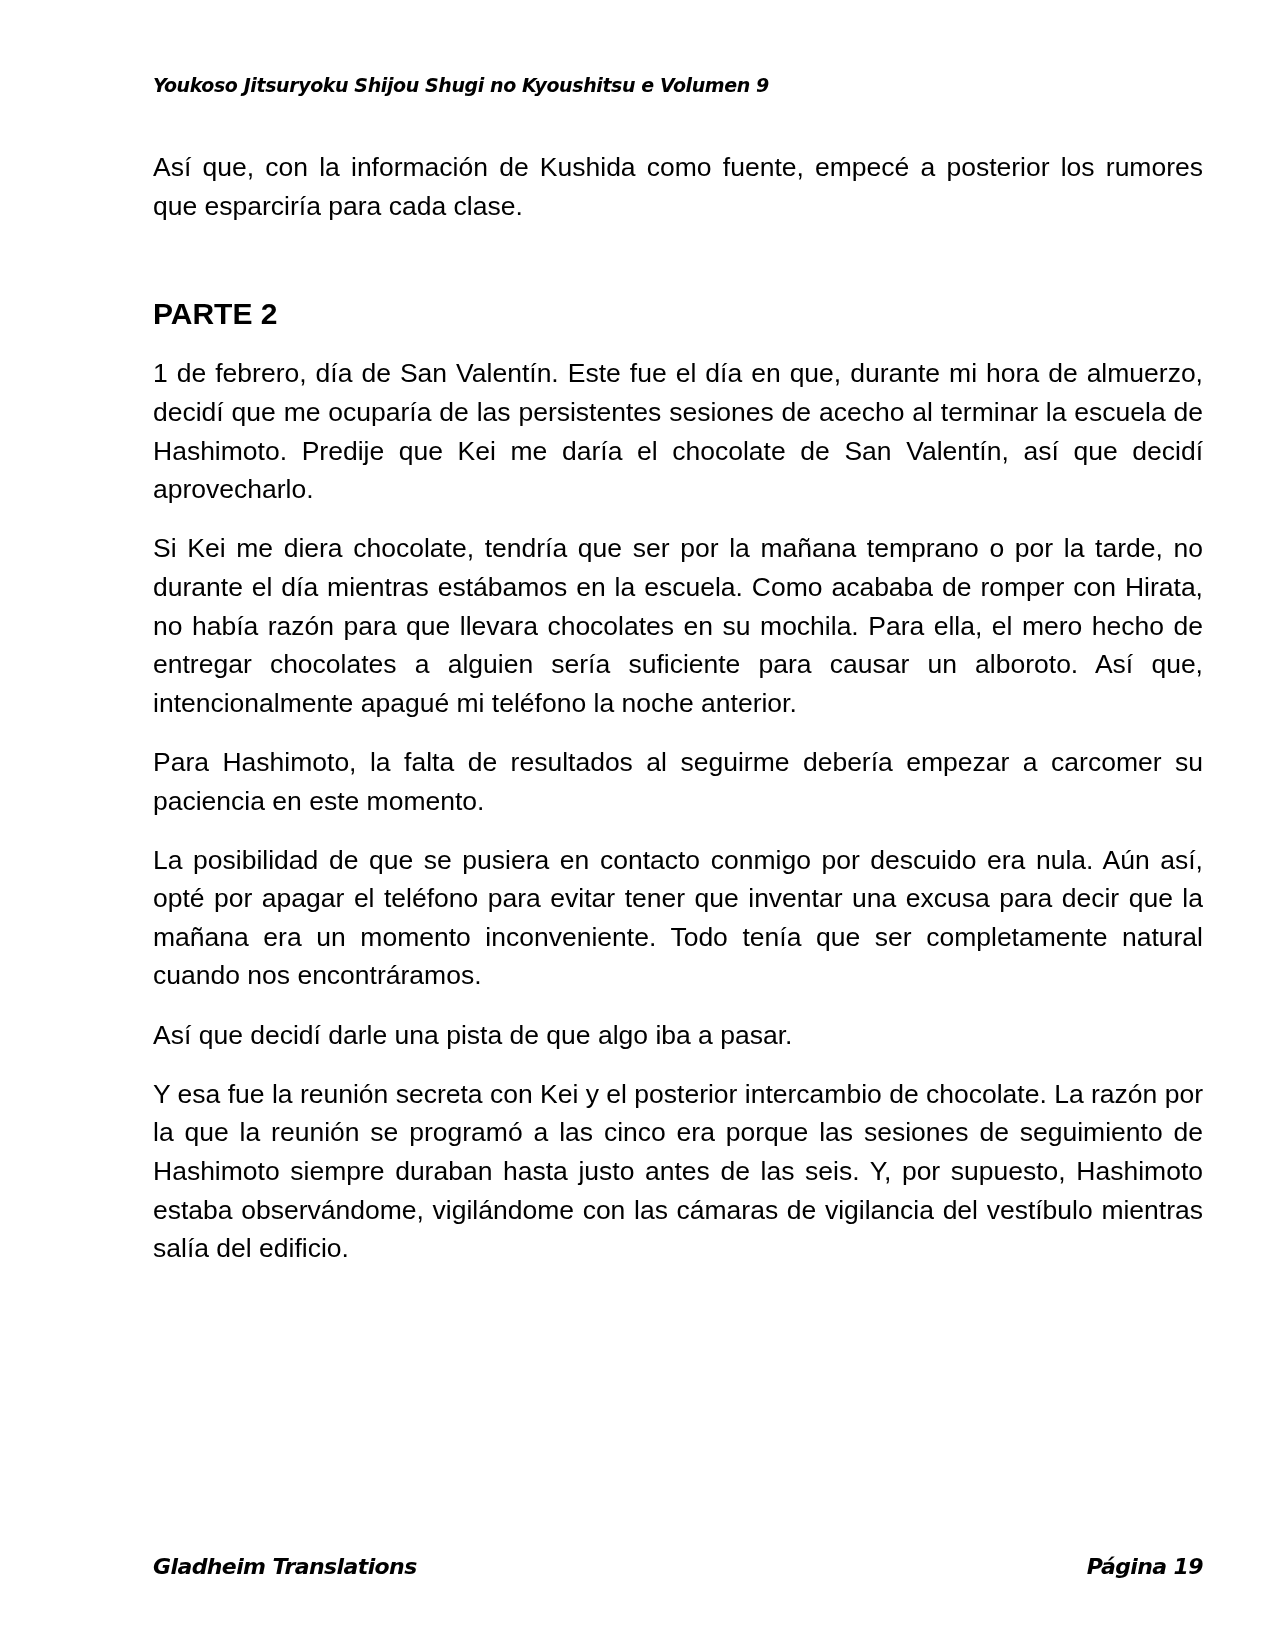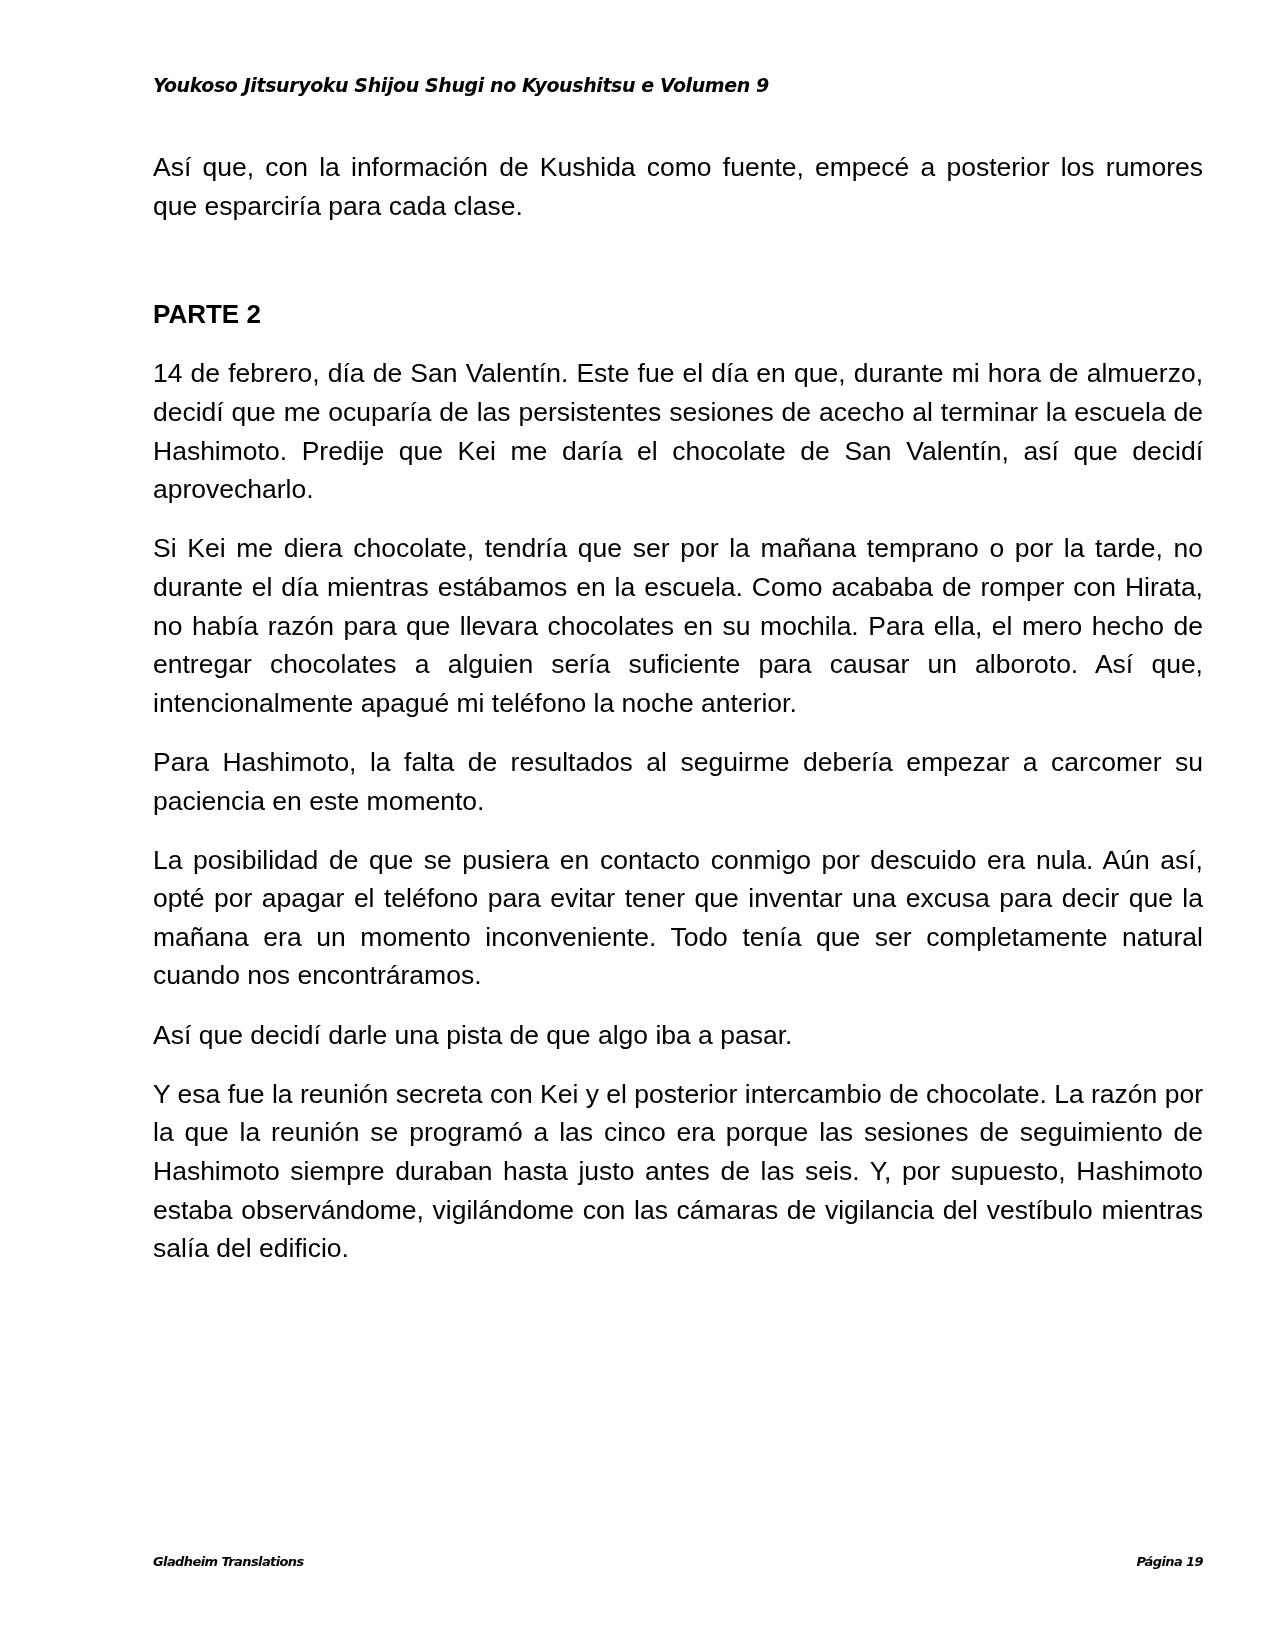--- a/index.html
+++ b/index.html
@@ -9,42 +9,42 @@
       position: absolute; left: 113px; top: 74px;
       font-family: "DejaVu Sans", sans-serif; font-weight: bold; font-style: italic;
       font-size: 19px; letter-spacing: -0.4px; white-space: nowrap;
     }
     .body-text {
       position: absolute; left: 113px; top: 148px; width: 1050px;
       font-family: "Liberation Sans", sans-serif; font-size: 26.5px; line-height: 38.6px;
     }
     .body-text p { margin: 0 0 20.6px 0; text-align: justify; }
     .body-text h2 {
-      font-family: "Liberation Sans", sans-serif; font-size: 26px; font-weight: bold;
+      font-family: "Liberation Sans", sans-serif; font-size: 30px; font-weight: bold;
       margin: 70px 0 20.6px 0; line-height: 38.6px;
     }
     .footer {
       position: absolute; left: 113px; top: 1554px; width: 1050px;
       font-family: "DejaVu Sans", sans-serif; font-weight: bold; font-style: italic;
-      font-size: 13px; letter-spacing: -0.6px;
+      font-size: 22px; letter-spacing: -0.6px;
       display: flex; justify-content: space-between;
     }
   </style>
 </head>
 <body>
 
 <div class="page">
   <div class="running-head">Youkoso Jitsuryoku Shijou Shugi no Kyoushitsu e Volumen 9</div>
 
   <div class="body-text">
     <p>Así que, con la información de Kushida como fuente, empecé a posterior los rumores que esparciría para cada clase.</p>
 
     <h2>PARTE 2</h2>
 
-    <p>14 de febrero, día de San Valentín. Este fue el día en que, durante mi hora de almuerzo, decidí que me ocuparía de las persistentes sesiones de acecho al terminar la escuela de Hashimoto. Predije que Kei me daría el chocolate de San Valentín, así que decidí aprovecharlo.</p>
+    <p>1 de febrero, día de San Valentín. Este fue el día en que, durante mi hora de almuerzo, decidí que me ocuparía de las persistentes sesiones de acecho al terminar la escuela de Hashimoto. Predije que Kei me daría el chocolate de San Valentín, así que decidí aprovecharlo.</p>
     <p>Si Kei me diera chocolate, tendría que ser por la mañana temprano o por la tarde, no durante el día mientras estábamos en la escuela. Como acababa de romper con Hirata, no había razón para que llevara chocolates en su mochila. Para ella, el mero hecho de entregar chocolates a alguien sería suficiente para causar un alboroto. Así que, intencionalmente apagué mi teléfono la noche anterior.</p>
     <p>Para Hashimoto, la falta de resultados al seguirme debería empezar a carcomer su paciencia en este momento.</p>
     <p>La posibilidad de que se pusiera en contacto conmigo por descuido era nula. Aún así, opté por apagar el teléfono para evitar tener que inventar una excusa para decir que la mañana era un momento inconveniente. Todo tenía que ser completamente natural cuando nos encontráramos.</p>
     <p>Así que decidí darle una pista de que algo iba a pasar.</p>
     <p>Y esa fue la reunión secreta con Kei y el posterior intercambio de chocolate. La razón por la que la reunión se programó a las cinco era porque las sesiones de seguimiento de Hashimoto siempre duraban hasta justo antes de las seis. Y, por supuesto, Hashimoto estaba observándome, vigilándome con las cámaras de vigilancia del vestíbulo mientras salía del edificio.</p>
   </div>
 
   <div class="footer">
     <span>Gladheim Translations</span>
     <span>Página 19</span>

